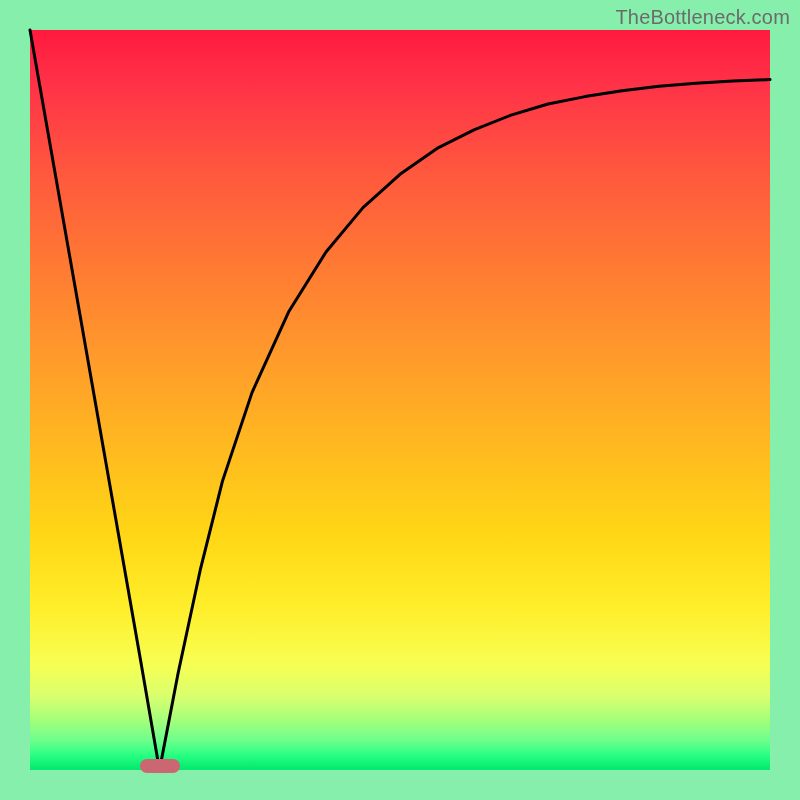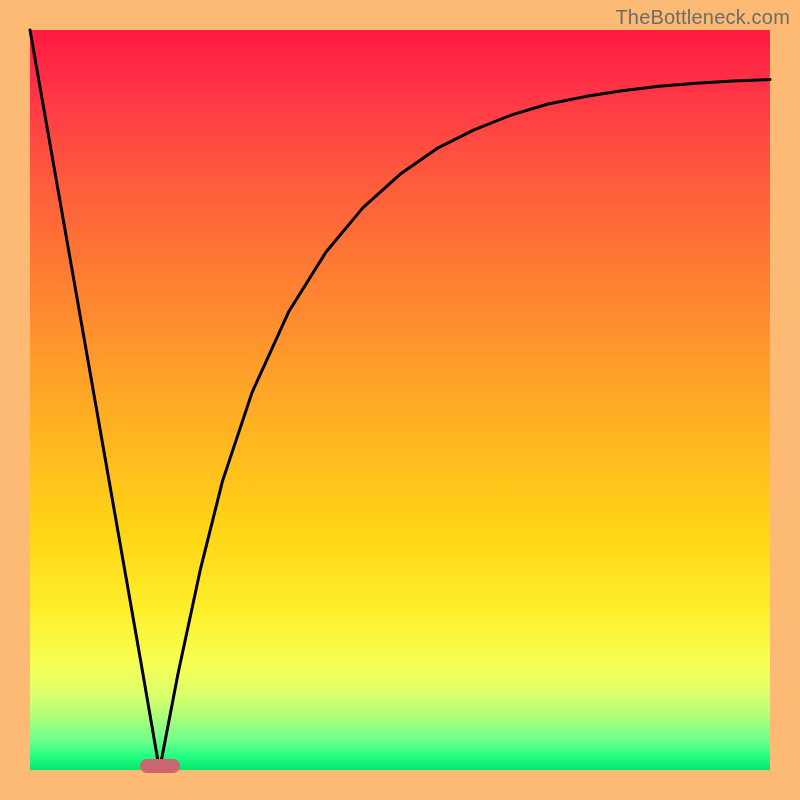--- a/index.html
+++ b/index.html
@@ -10,21 +10,21 @@
     overflow: hidden;
     background: #000;
     font-family: Arial, Helvetica, sans-serif;
   }
   .frame {
     position: absolute;
     left: 0;
     top: 0;
     width: 800px;
     height: 800px;
-    background: #fdba74;
+    background: #86efac;
   }
   .plot {
     position: absolute;
     left: 30px;
     top: 30px;
     width: 740px;
     height: 740px;
     
     background: linear-gradient(
       to bottom,

